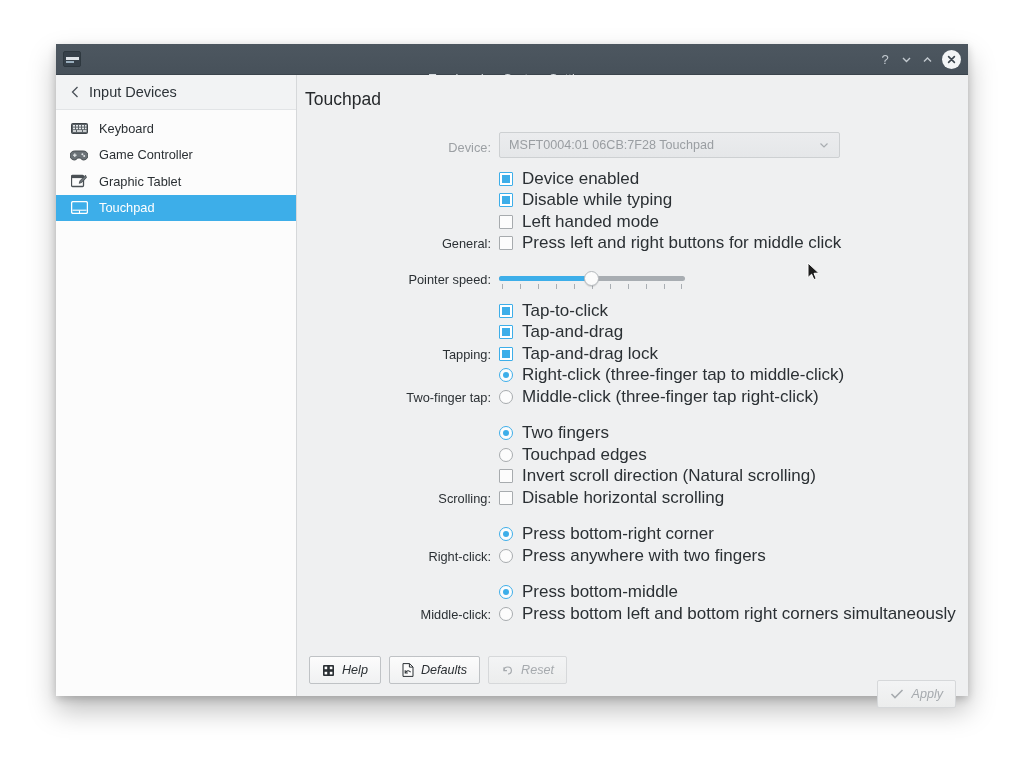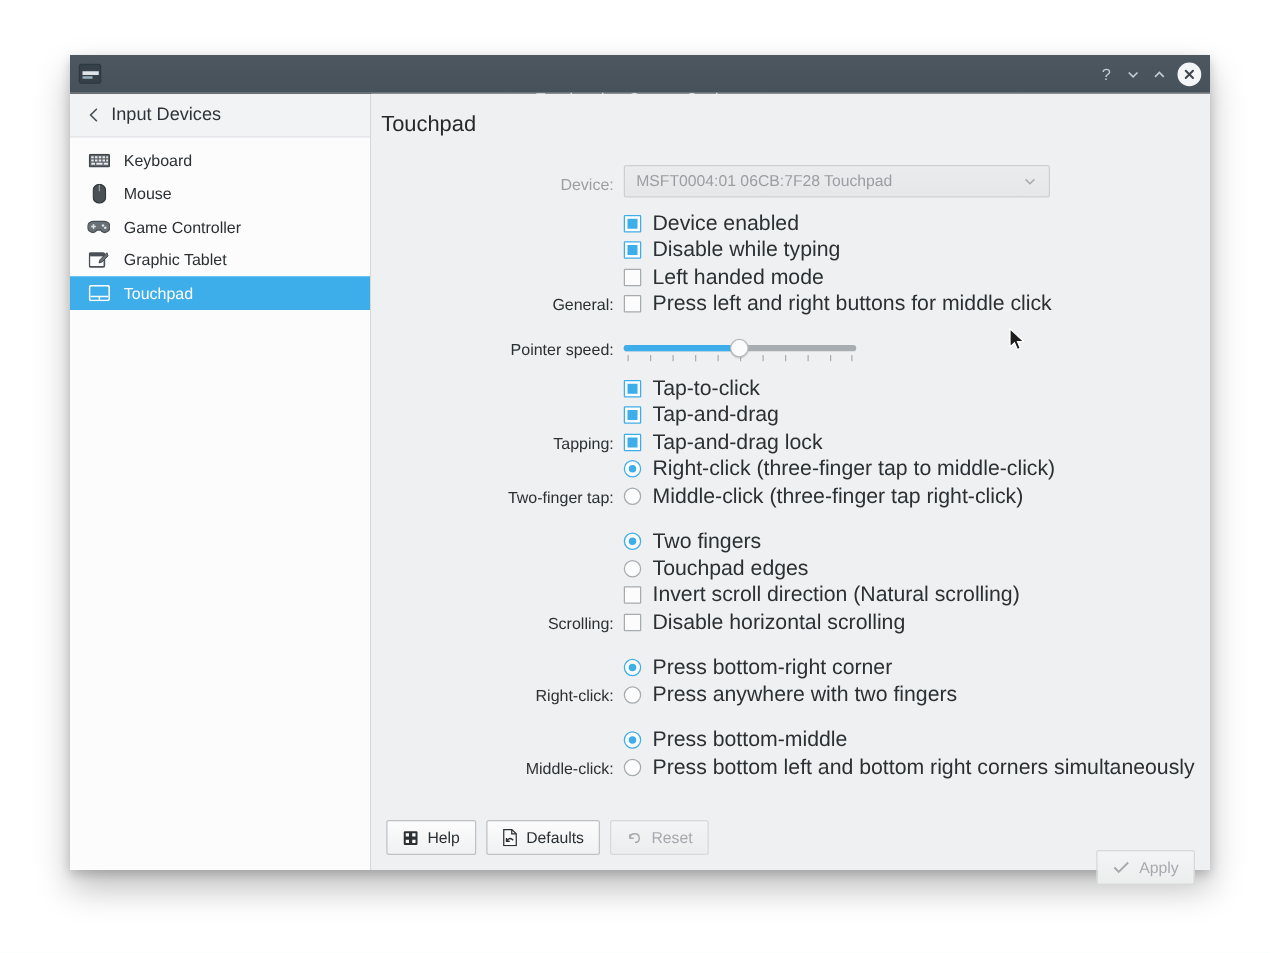--- a/index.html
+++ b/index.html
@@ -315,20 +315,21 @@
 
   
   #footer {
     height: 52px;
     background: #eff0f1;
     display: flex;
     align-items: center;
     padding: 0 12px;
     gap: 8px;
     flex: 0 0 52px;
+    font-style: italic;
   }
   .btn {
     height: 28px;
     border: 1px solid #bfc2c5;
     border-radius: 2px;
     background: linear-gradient(to bottom, #fcfcfc 0%, #f0f1f2 100%);
     display: flex;
     align-items: center;
     gap: 7px;
     padding: 0 12px;
@@ -418,29 +419,20 @@
                   <rect x="14" y="4.6" width="1.5" height="1.6"></rect>
                   <rect x="2" y="7.2" width="3" height="1.6"></rect>
                     <rect x="6" y="7.2" width="5" height="1.6"></rect>
                   <rect x="12" y="7.2" width="3.5" height="1.6"></rect>
                 </g>
               </svg>
             </span>
             <span>Keyboard</span>
           </div>
 
-          <div class="side-item">
-            <span class="side-icon">
-              <svg width="11" height="16" viewBox="0 0 11 16">
-                <rect x="0.5" y="0.5" width="10" height="15" rx="5" fill="#4a5055" stroke="#33383c"></rect>
-                <path d="M5.5 1 L5.5 6" stroke="#9aa1a6" stroke-width="1"></path>
-              </svg>
-            </span>
-            <span>Mouse</span>
-          </div>
 
           <div class="side-item">
             <span class="side-icon">
               <svg width="18" height="12" viewBox="0 0 18 12">
                 <path d="M4.5 2 H13.5 A4.5 4.5 0 0 1 13.5 11 Q11.5 11 10.5 9 H7.5 Q6.5 11 4.5 11 A4.5 4.5 0 0 1 4.5 2 Z" fill="#6a7176" stroke="#474d51"></path>
                 <g fill="#e2e5e7">
                   <rect x="3" y="5.6" width="3.6" height="1.2"></rect>
                   <rect x="4.2" y="4.4" width="1.2" height="3.6"></rect>
                   <circle cx="12.4" cy="5.3" r="1"></circle>
                   <circle cx="14.2" cy="7.1" r="1"></circle>

